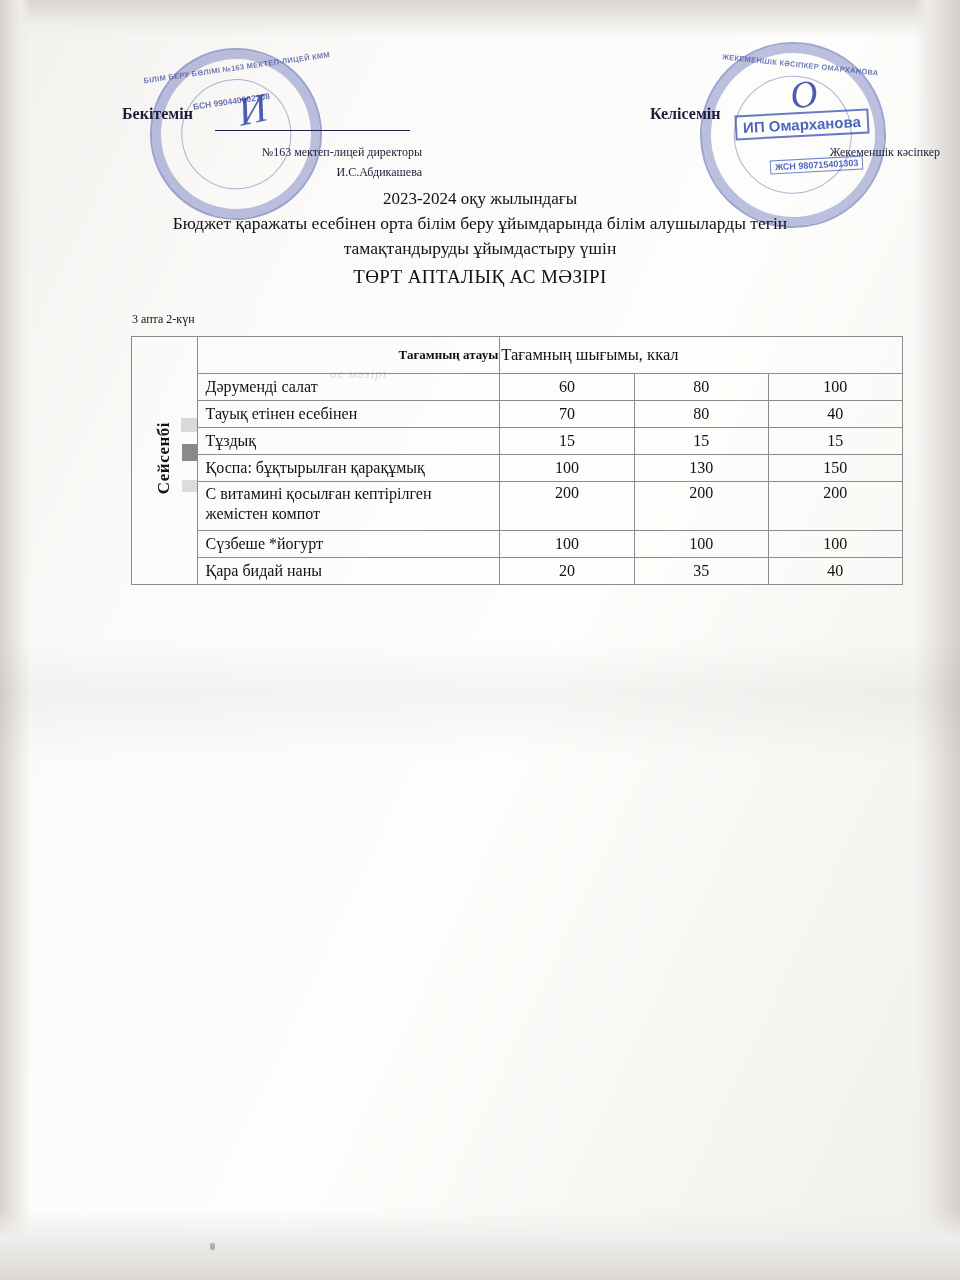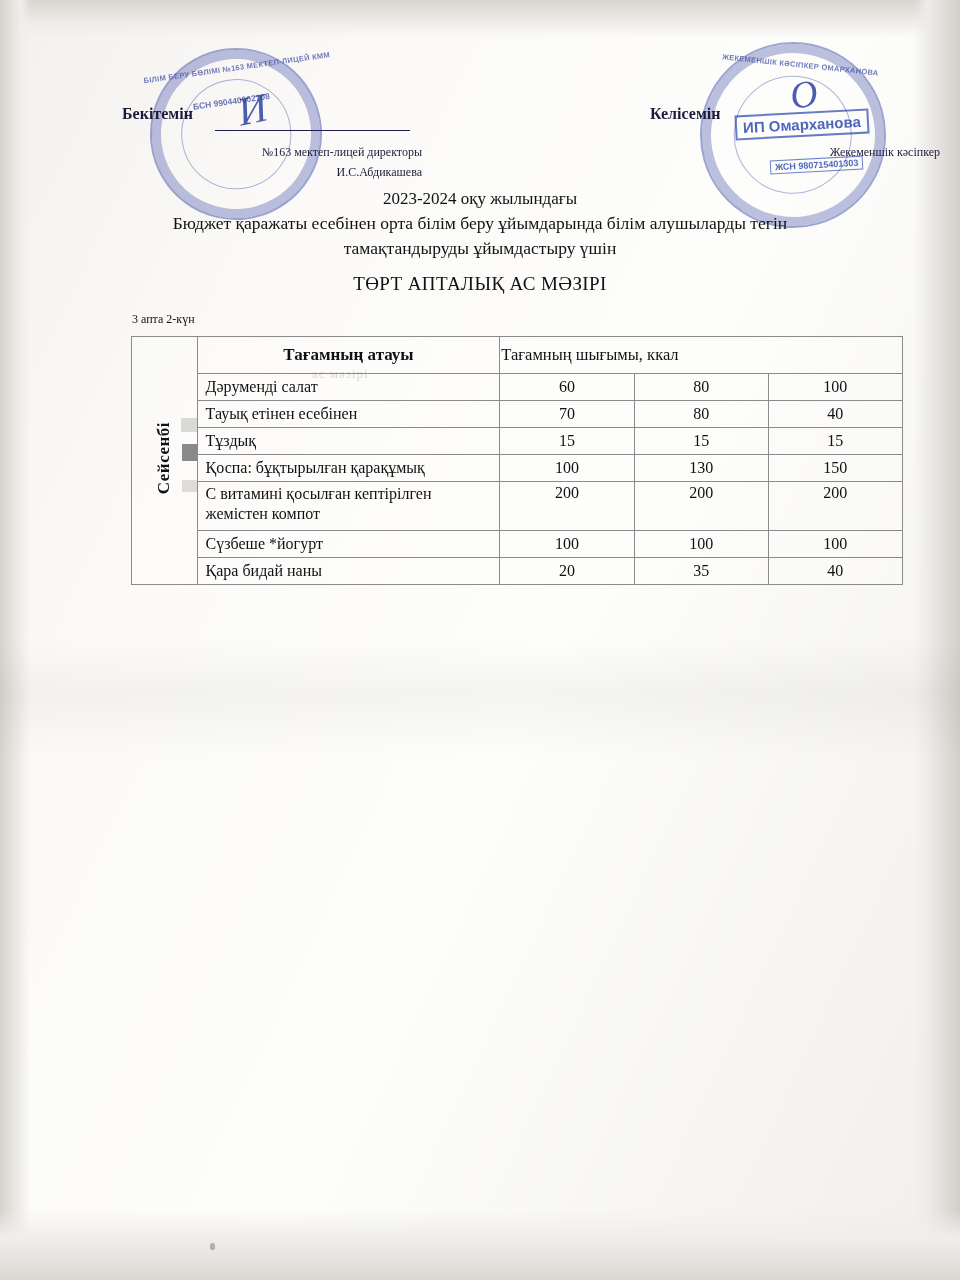--- a/index.html
+++ b/index.html
@@ -174,21 +174,21 @@
     text-align: center;
     color: #111;
   }
   .title-line {
     font-weight: normal;
     line-height: 25px;
   }
   .t1 { font-size: 17px; }
   .t2 { font-size: 17.5px; }
   .t3 { font-size: 17.5px; }
-  .t4 { font-size: 19px; letter-spacing: .4px; margin-top: 10px; }
+  .t4 { font-size: 19px; letter-spacing: .4px; margin-top: 3px; }
 
   
   .day-label {
     position: absolute;
     left: 132px;
     top: 312px;
     font-size: 12px;
     color: #111;
   }
 
@@ -203,24 +203,24 @@
     border-collapse: collapse;
     width: 772px;
     background: rgba(255,255,255,0.25);
   }
   table.menu td, table.menu th {
     border: 1px solid #8b8b8b;
     font-family: "Liberation Serif", serif;
     color: #111;
   }
   th.head-dish {
-    font-size: 17px;
+    font-size: 13px;
     font-weight: bold;
     height: 34px;
-    text-align: center;
+    text-align: right;
   }
   th.head-kcal {
     font-size: 16.5px;
     font-weight: normal;
     text-align: left;
   }
   td.daycell {
     width: 68px;
     text-align: center;
     vertical-align: middle;
@@ -252,21 +252,21 @@
   tr.r td { height: 22px; }
 
   
   .ghost {
     position: absolute;
     color: rgba(120,115,110,0.35);
     font-size: 13px;
     font-family: "Liberation Serif", serif;
     pointer-events: none;
   }
-  .ghost.g1 { left: 312px; top: 366px; letter-spacing: 1px; }
+  .ghost.g1 { left: 330px; top: 366px; letter-spacing: 1px; font-style: italic; }
   .smudge {
     position: absolute;
     background: rgba(90,88,86,0.55);
     pointer-events: none;
   }
   .smudge.m1 { left: 181px; top: 418px; width: 16px; height: 14px; background: rgba(200,198,196,0.9); }
   .smudge.m2 { left: 182px; top: 444px; width: 15px; height: 17px; background: rgba(70,70,75,0.85); }
   .smudge.m3 { left: 182px; top: 480px; width: 15px; height: 12px; background: rgba(205,203,201,0.9); }
   .speck {
     position: absolute;

